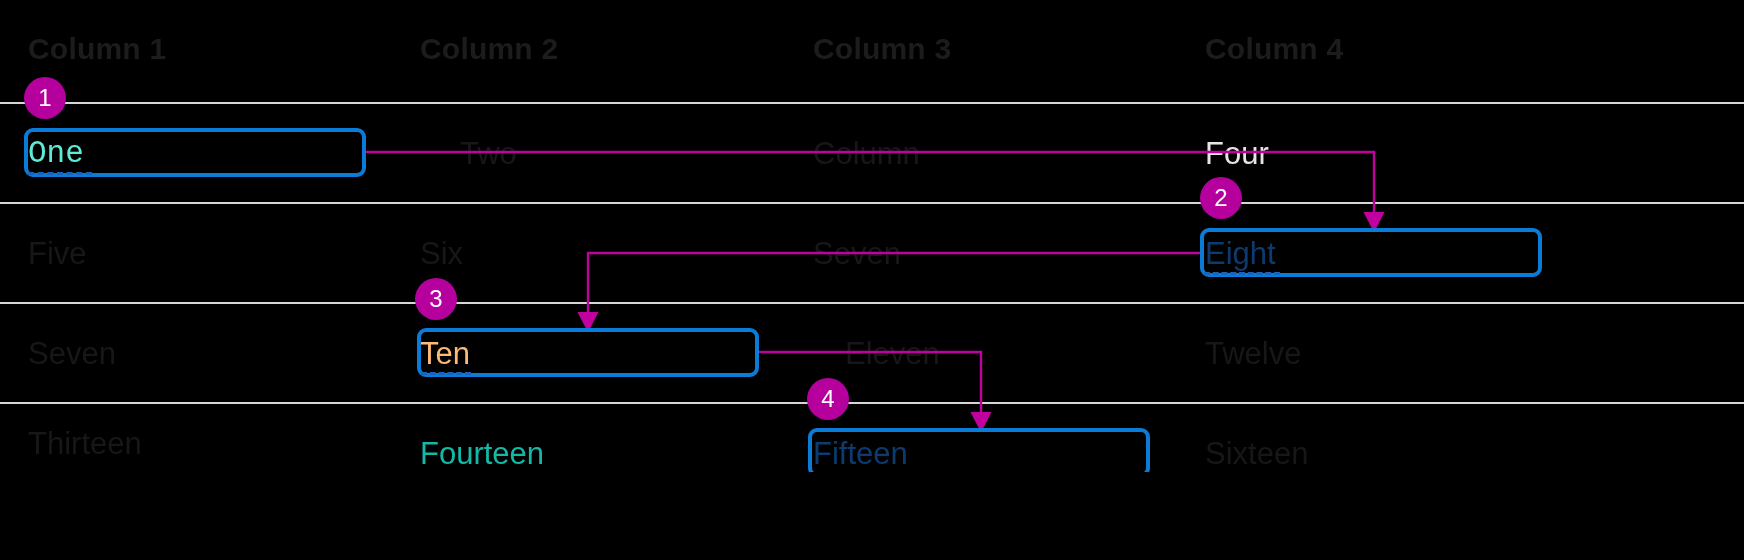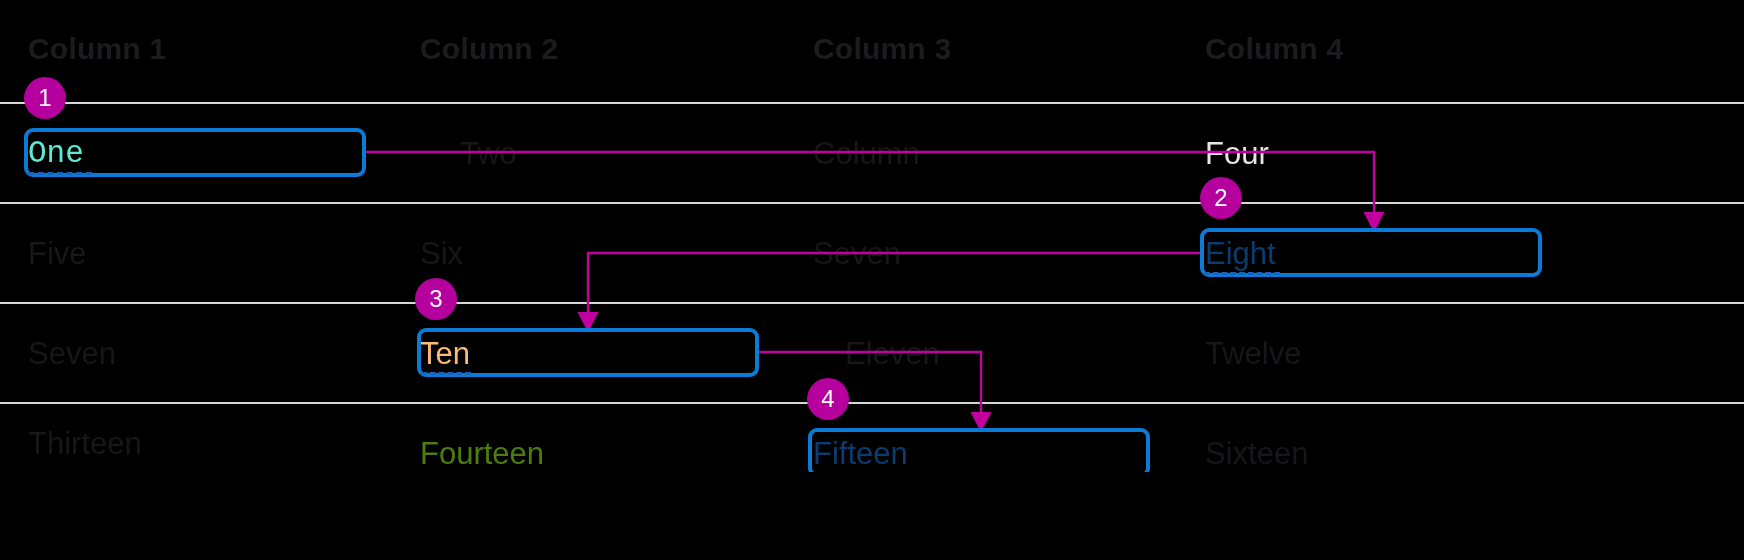--- a/index.html
+++ b/index.html
@@ -118,21 +118,21 @@
       <div class="cell" style="left: 1205px; top: 138px; color: #e5e5e5;">Four</div>
       <div class="cell" style="left: 28px; top: 238px; color: rgb(23, 23, 26);">Five</div>
       <div class="cell" style="left: 420px; top: 238px; color: rgb(23, 23, 26);">Six</div>
       <div class="cell" style="left: 813px; top: 238px; color: rgb(23, 23, 26);">Seven</div>
       <div class="cell hl" style="left: 1205px; top: 238px; color: rgb(11, 59, 111);">Eight</div>
       <div class="cell" style="left: 28px; top: 338px; color: rgb(23, 23, 26);">Seven</div>
       <div class="cell hl" style="left: 420px; top: 338px; color: #fdba74; text-align: center;">Ten</div>
       <div class="cell" style="left: 813px; top: 338px; color: rgb(23, 23, 26); margin-left: 32px;">Eleven</div>
       <div class="cell" style="left: 1205px; top: 338px; color: rgb(23, 23, 26); text-align: center;">Twelve</div>
       <div class="cell" style="left: 28px; top: 428px; color: rgb(23, 23, 26);">Thirteen</div>
-      <div class="cell" style="left: 420px; top: 438px; color: #4d7c0f;">Fourteen</div>
+      <div class="cell" style="left: 420px; top: 438px; color: #14b8a6;">Fourteen</div>
       <div class="cell hl" style="left: 813px; top: 438px; color: rgb(11, 59, 111);">Fifteen</div>
       <div class="cell" style="left: 1205px; top: 438px; color: rgb(23, 23, 26);">Sixteen</div>
     </div>
 
   <svg class="link-svg" viewBox="0 0 1744 560" preserveAspectRatio="none">
     <defs>
       <marker id="arrowhead" markerWidth="11" markerHeight="11" refX="4.2" refY="5" orient="auto" markerUnits="strokeWidth">
         <path d="M0,0.6 L8.6,5 L0,9.4 z" fill="#c2009f"></path>
       </marker>
     </defs>

